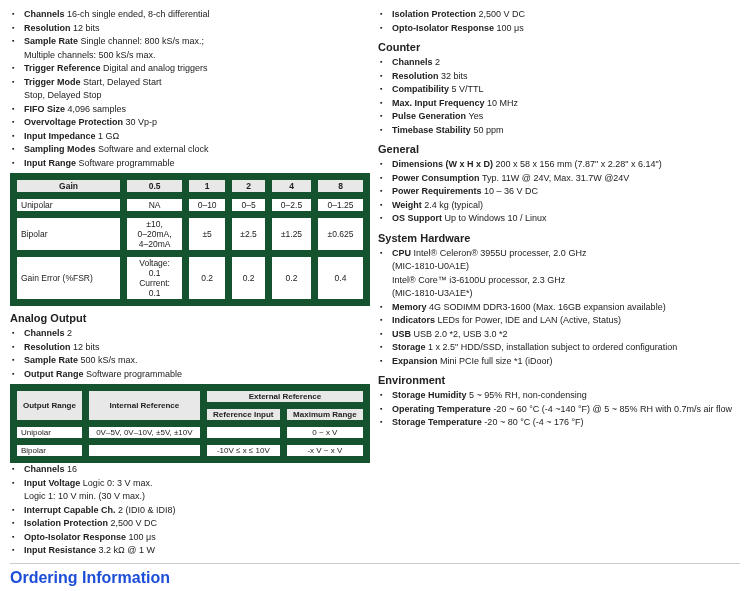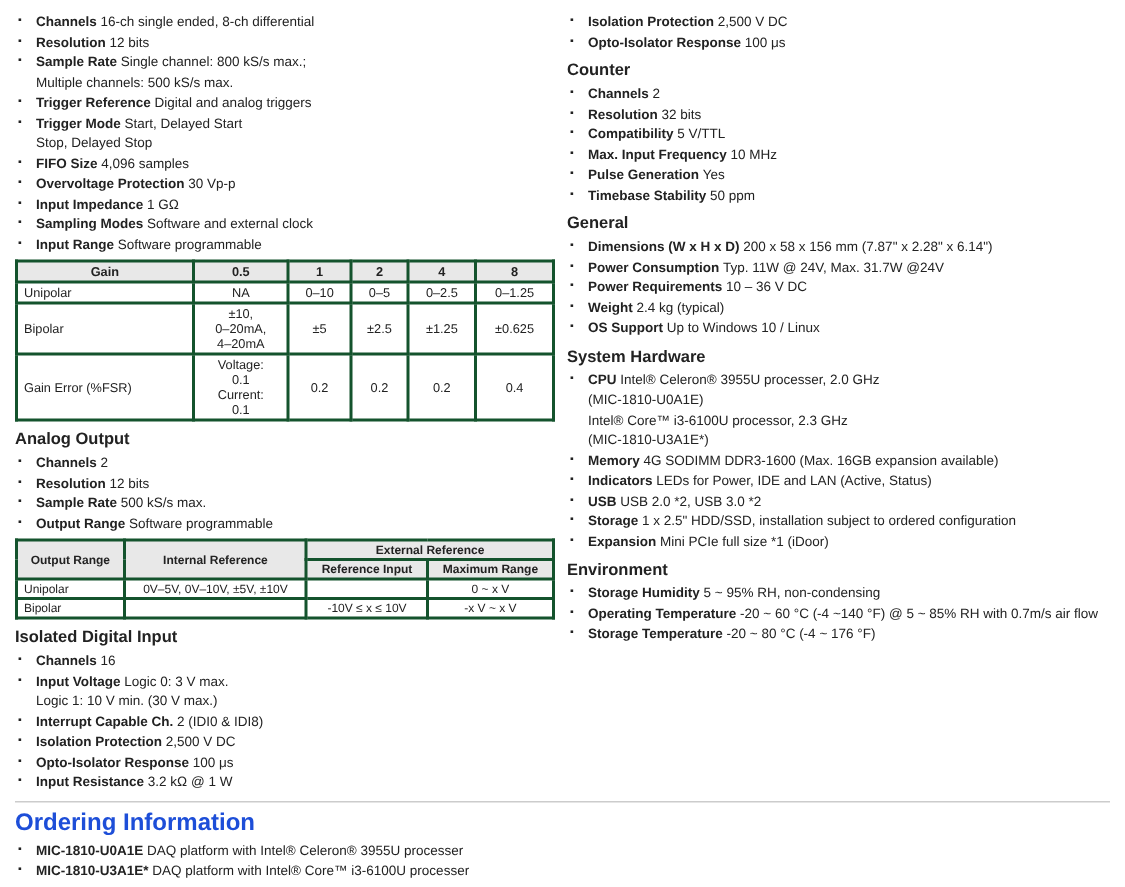--- a/index.html
+++ b/index.html
@@ -54,21 +54,21 @@
       font-style: italic;
       margin-bottom: 4px;
     }
     table {
       border-collapse: collapse;
       width: 100%;
       font-size: 8.5px;
       margin-top: 3px;
     }
     table th, table td {
-      border: 2px solid #14532d;
+      border: 7px solid #14532d;
       padding: 1px 4px;
       text-align: center;
     }
     table th {
       background: #e8e8e8;
       font-weight: bold;
     }
     table td:first-child {
       text-align: left;
     }
@@ -182,21 +182,20 @@
         </tr>
         <tr>
           <td>Bipolar</td>
           <td></td>
           <td>-10V ≤ x ≤ 10V</td>
           <td>-x V ~ x V</td>
         </tr>
       </tbody>
     </table>
 
-    <h3>Isolated Digital Input</h3>
     <ul>
       <li><span class="bold-label">Channels</span>&nbsp;<span>16</span></li>
       <li><span class="bold-label">Input Voltage</span>&nbsp;<span>Logic 0: 3 V max.<br>Logic 1: 10 V min. (30 V max.)</span></li>
       <li><span class="bold-label">Interrupt Capable Ch.</span>&nbsp;<span>2 (IDI0 &amp; IDI8)</span></li>
       <li><span class="bold-label">Isolation Protection</span>&nbsp;<span>2,500 V DC</span></li>
       <li><span class="bold-label">Opto-Isolator Response</span>&nbsp;<span>100 μs</span></li>
       <li><span class="bold-label">Input Resistance</span>&nbsp;<span>3.2 kΩ @ 1 W</span></li>
     </ul>
   </div>
 

